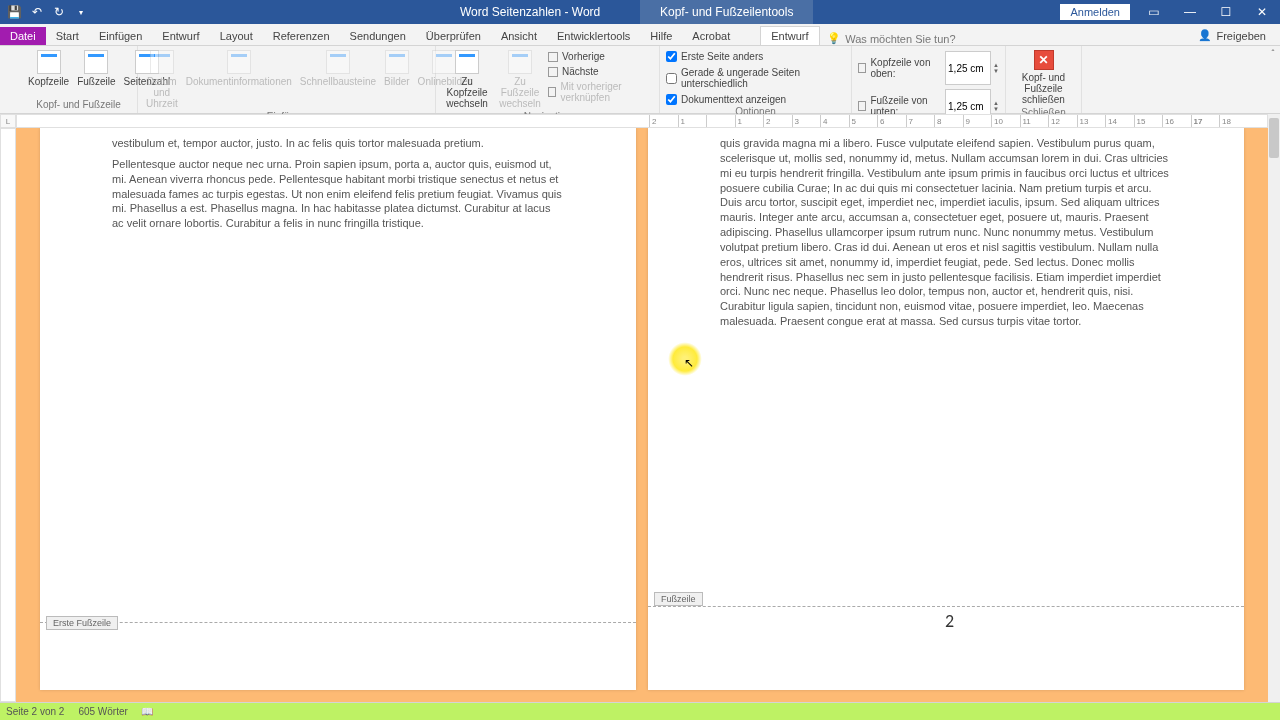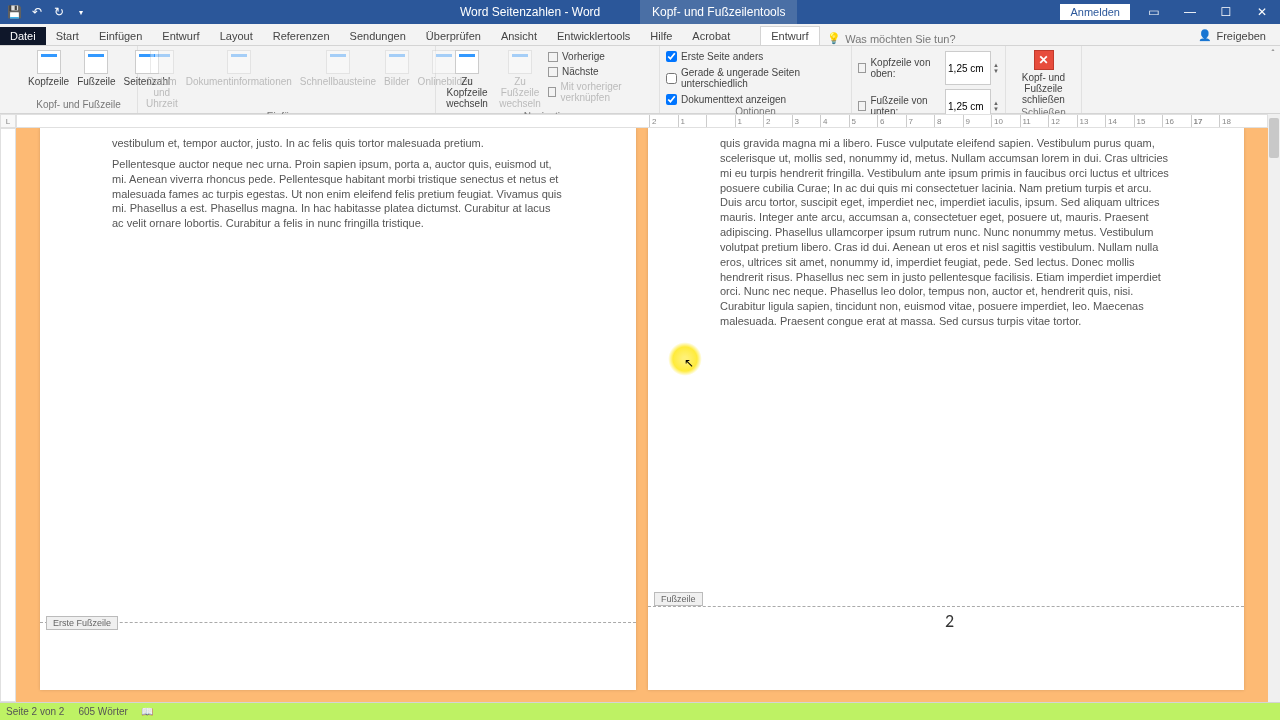--- a/index.html
+++ b/index.html
@@ -3,29 +3,29 @@
 <meta charset="utf-8">
 <style>
 * { margin: 0; padding: 0; box-sizing: border-box; font-family: "Segoe UI", Tahoma, sans-serif; }
 body { background: #fff; font-size: 11px; overflow: hidden; width: 1280px; height: 720px; position: relative; }
 
 
 .title-bar { height: 24px; background: #2b579a; color: #fff; display: flex; align-items: center; position: relative; }
 .title-bar .qat { display: flex; align-items: center; gap: 8px; padding-left: 8px; }
 .title-bar .qat .icon { width: 14px; height: 14px; display: flex; align-items: center; justify-content: center; cursor: pointer; font-size: 12px; }
 .title-bar .doc-title { position: absolute; left: 50%; transform: translateX(-180px); font-size: 12px; }
-.title-bar .context-tab { position: absolute; left: 640px; background: #4a6fa5; height: 24px; padding: 0 12px; display: flex; align-items: center; font-size: 12px; }
+.title-bar .context-tab { position: absolute; left: 640px; background: #4a6fa5; height: 24px; padding: 0 20px; display: flex; align-items: center; font-size: 12px; }
 .title-bar .window-controls { position: absolute; right: 0; display: flex; align-items: center; height: 100%; }
 .title-bar .signin { background: #fff; color: #2b579a; padding: 2px 10px; margin-right: 6px; font-size: 11px; cursor: pointer; }
 .title-bar .win-btn { width: 36px; height: 24px; display: flex; align-items: center; justify-content: center; cursor: pointer; font-size: 12px; }
 
 
 .tabs { height: 22px; background: #f3f3f3; border-bottom: 1px solid #d4d4d4; display: flex; align-items: flex-end; position: relative; }
 .tab { padding: 3px 10px; font-size: 11px; color: #444; cursor: pointer; }
-.tab.file { background: #0f172a; color: #fff; }
+.tab.file { background: #a21caf; color: #fff; }
 .tab.active { background: #fff; border: 1px solid #d4d4d4; border-bottom: none; }
 .tell-me { display: flex; align-items: center; gap: 4px; padding: 0 8px; color: #777; font-size: 11px; }
 .tell-me .bulb { color: #f4b400; }
 .share { position: absolute; right: 8px; color: #444; display: flex; align-items: center; gap: 4px; padding: 3px 6px; cursor: pointer; }
 
 
 .ribbon { height: 68px; background: #f3f3f3; border-bottom: 1px solid #d4d4d4; display: flex; }
 .ribbon-group { border-right: 1px solid #e1e1e1; padding: 2px 4px; display: flex; flex-direction: column; justify-content: space-between; }
 .ribbon-group .group-label { text-align: center; font-size: 10px; color: #777; padding-bottom: 1px; }
 .ribbon-group .group-content { display: flex; align-items: flex-start; flex: 1; }

